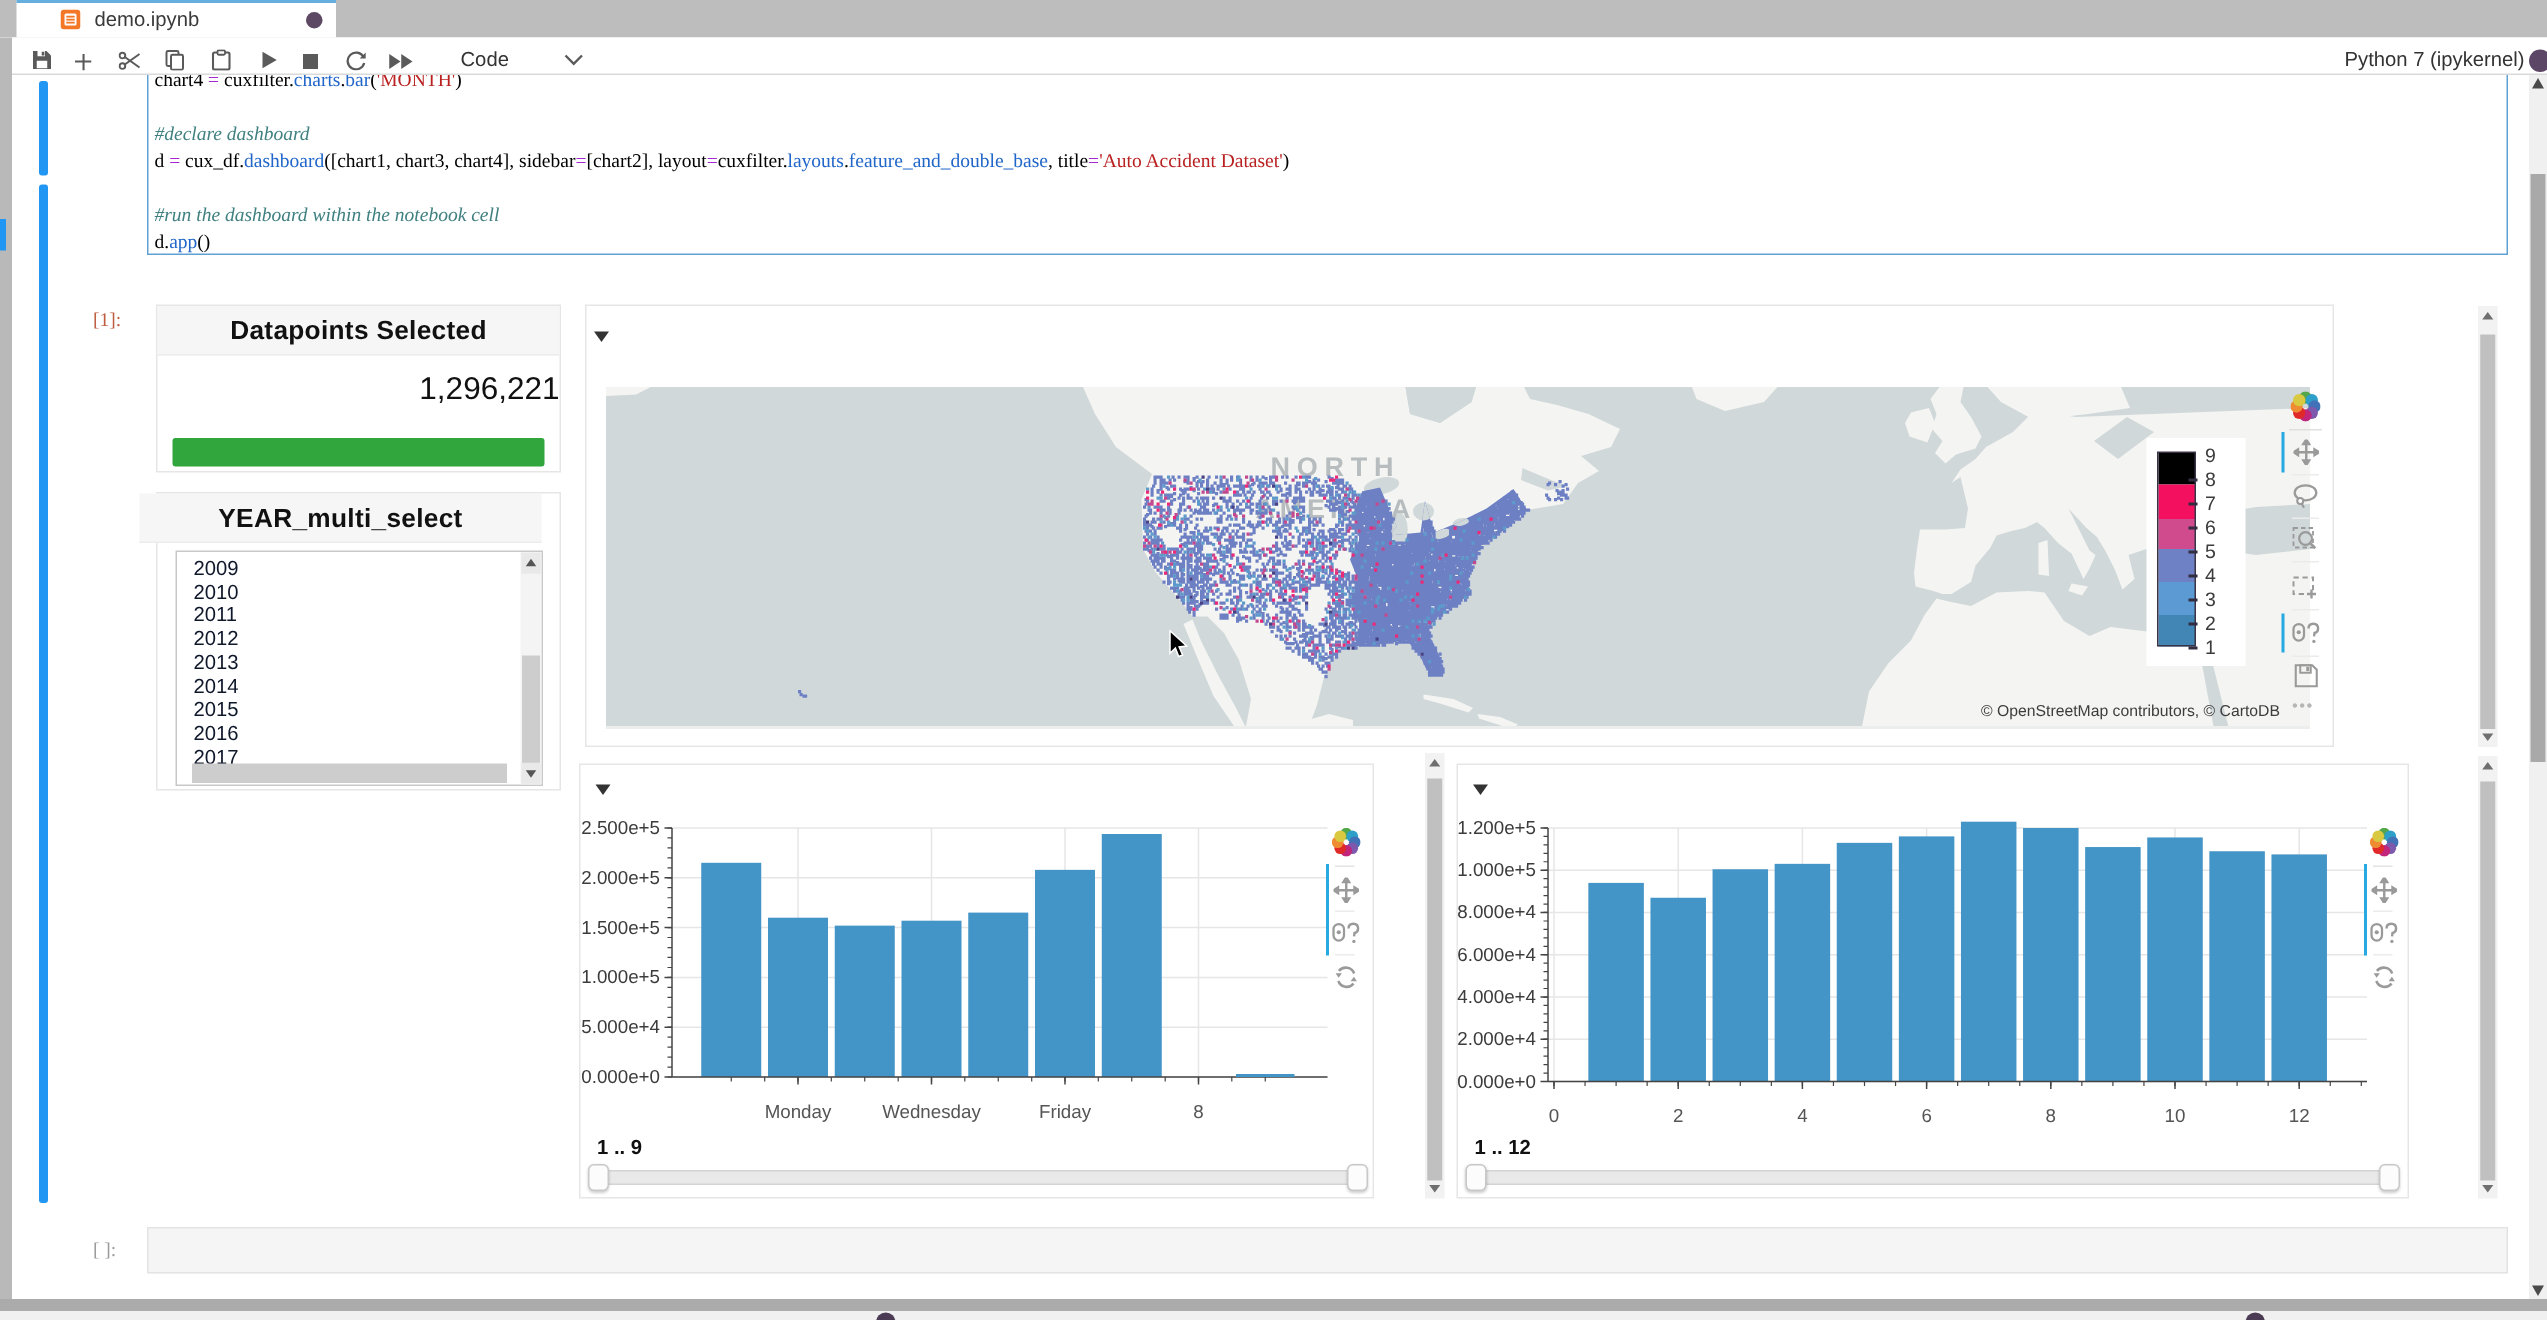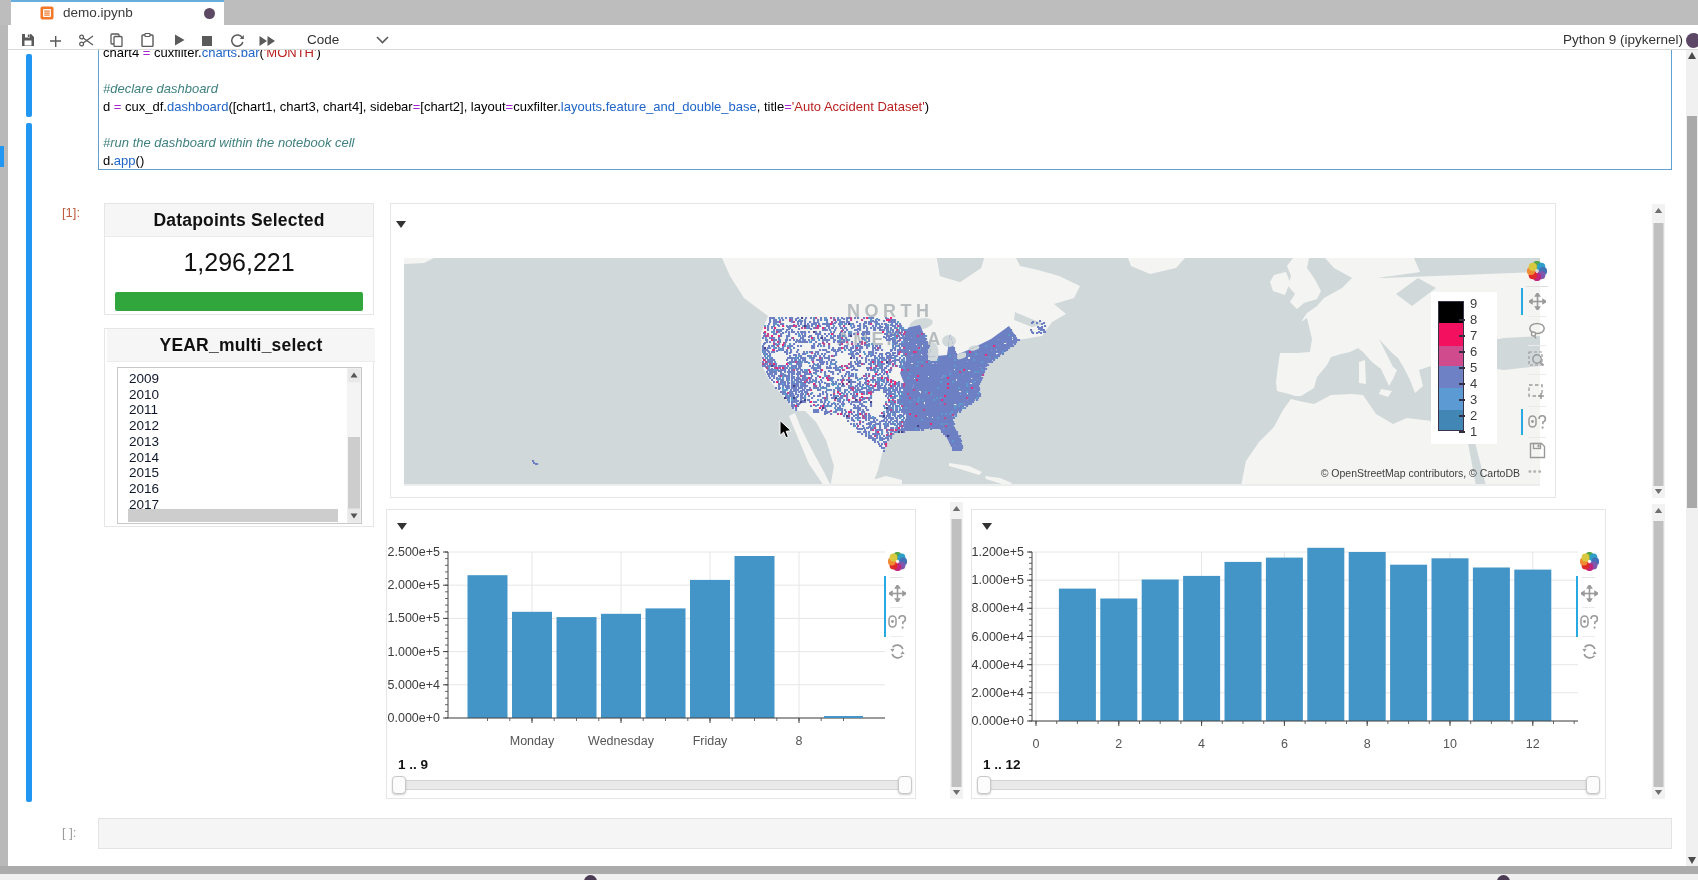--- a/index.html
+++ b/index.html
@@ -1,17 +1,17 @@
 <!DOCTYPE html>
 <html><head><meta charset="utf-8"><style>
 * { margin:0; padding:0; box-sizing:border-box; }
 body { width:1698px; height:880px; overflow:hidden; background:#fff;
   font-family:"Liberation Sans", sans-serif; }
 #root { position:relative; width:1698px; height:880px; }
-.mono { font-family:Liberation Sans, sans-serif; }
+.mono { font-family:Liberation Serif, serif; }
 .cm { color:#408080; font-style:italic; }
 .op { color:#a626d4; }
 .pr { color:#2166c9; }
 .st { color:#ba2121; }
 .nv { color:#000; }
 .hdr { position:absolute; background:#f6f6f6; border-bottom:1px solid #ececec;
   text-align:center; font-weight:bold; font-size:17.5px; letter-spacing:0.2px; color:#111; }
 .panel { position:absolute; background:#fff; border:1px solid #e6e6e6; }
 </style></head>
 <body>
@@ -27,25 +27,25 @@
 
 <span class="cm">#run the dashboard within the notebook cell</span>
 d.<span class="pr">app</span>()</pre>
 <div style="position:absolute;left:26px;top:54px;width:6px;height:63px;background:#2196f3;border-radius:2px"></div>
 <div style="position:absolute;left:26px;top:123px;width:6px;height:679px;background:#2196f3;border-radius:2px"></div>
 
 <div class="mono" style="position:absolute;left:62px;top:205px;font-size:13px;color:#bf5b3f">[1]:</div>
 
 <div class="panel" style="left:104px;top:203px;width:270px;height:112px"></div>
 <div class="hdr" style="left:105px;top:204px;width:268px;height:33px;line-height:33px">Datapoints Selected</div>
-<div style="position:absolute;left:105px;top:248px;width:268px;text-align:center;font-size:25px;color:#111">1,296,221</div>
+<div style="position:absolute;left:105px;top:248px;width:268px;text-align:right;font-size:21px;color:#111">1,296,221</div>
 <div style="position:absolute;left:115px;top:292px;width:248px;height:19px;background:#30a63c;border-radius:2px"></div>
 
 <div class="panel" style="left:104px;top:328px;width:270px;height:199px"></div>
-<div class="hdr" style="left:107px;top:329px;width:268px;height:33px;line-height:33px">YEAR_multi_select</div>
+<div class="hdr" style="left:93px;top:329px;width:268px;height:33px;line-height:33px">YEAR_multi_select</div>
 <div style="position:absolute;left:117px;top:367px;width:245px;height:157px;border:1px solid #c8c8c8;background:#fff;overflow:hidden">
 <div style="position:absolute;left:11px;top:3px;font-size:13.5px;line-height:15.7px;color:#0f172a">2009<br>2010<br>2011<br>2012<br>2013<br>2014<br>2015<br>2016<br>2017</div>
 
 <div style="position:absolute;right:0;top:0;width:14px;height:155px;background:#f4f4f4"></div>
 <svg style="position:absolute;right:0;top:0" width="14" height="155" viewBox="0 0 14 155">
 <rect x="0.5" y="0.5" width="13" height="14" fill="#e9e9e9"></rect>
         <path d="M7 4.5L3.5 9.5h7z" fill="#555"></path>
 <rect x="1" y="69" width="12" height="72" fill="#cdcdcd"></rect>
 <rect x="0.5" y="140.5" width="13" height="14" fill="#e9e9e9"></rect>
         <path d="M7 150.5L3.5 145.5h7z" fill="#555"></path>
@@ -542,21 +542,21 @@
 <path d="M13.8 1v4h-4z" fill="#5a5a5a"></path>
     </svg>
     <svg style="position:absolute;left:259px;top:36px" width="17" height="10" viewBox="0 0 17 10">
       <path d="M0.5 0L8 5L0.5 10z" fill="#5a5a5a"></path>
       <path d="M8.5 0L16 5L8.5 10z" fill="#5a5a5a"></path>
     </svg>
     <div style="position:absolute;left:307px;top:32px;font-size:13.5px;color:#333">Code</div>
     <svg style="position:absolute;left:376px;top:36px" width="13" height="8" viewBox="0 0 13 8">
       <path d="M1 1l5.5 5.5L12 1" fill="none" stroke="#5a5a5a" stroke-width="1.6"></path>
     </svg>
-<div style="position:absolute;left:1563px;top:32px;font-size:13.5px;color:#333">Python 9 (ipykernel)</div>
+<div style="position:absolute;left:1563px;top:32px;font-size:13.5px;color:#333">Python 7 (ipykernel)</div>
 <div style="position:absolute;left:1686px;top:33px;width:15px;height:15px;border-radius:50%;background:#5d4766"></div>
 
 <div style="position:absolute;left:0;top:25px;width:8px;height:849px;background:#b9b9b9"></div>
 <div style="position:absolute;left:0;top:146px;width:4px;height:21px;background:#2196f3"></div>
 <div style="position:absolute;left:0;top:866px;width:1698px;height:8px;background:#ababab"></div>
 <div style="position:absolute;left:0;top:874px;width:1698px;height:6px;background:#f0f0f0"></div>
 <div style="position:absolute;left:584px;top:875px;width:13px;height:13px;border-radius:50%;background:#4b3a54"></div>
 <div style="position:absolute;left:1497px;top:875px;width:13px;height:13px;border-radius:50%;background:#4b3a54"></div>
 
 <div style="position:absolute;left:1686px;top:50px;width:12px;height:816px;background:#f0f0f0"></div>

